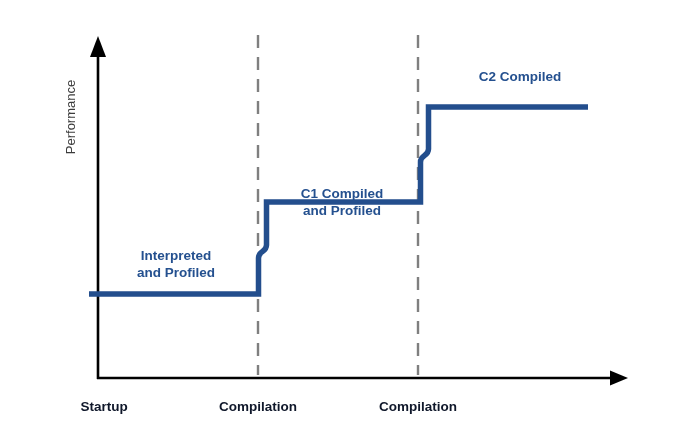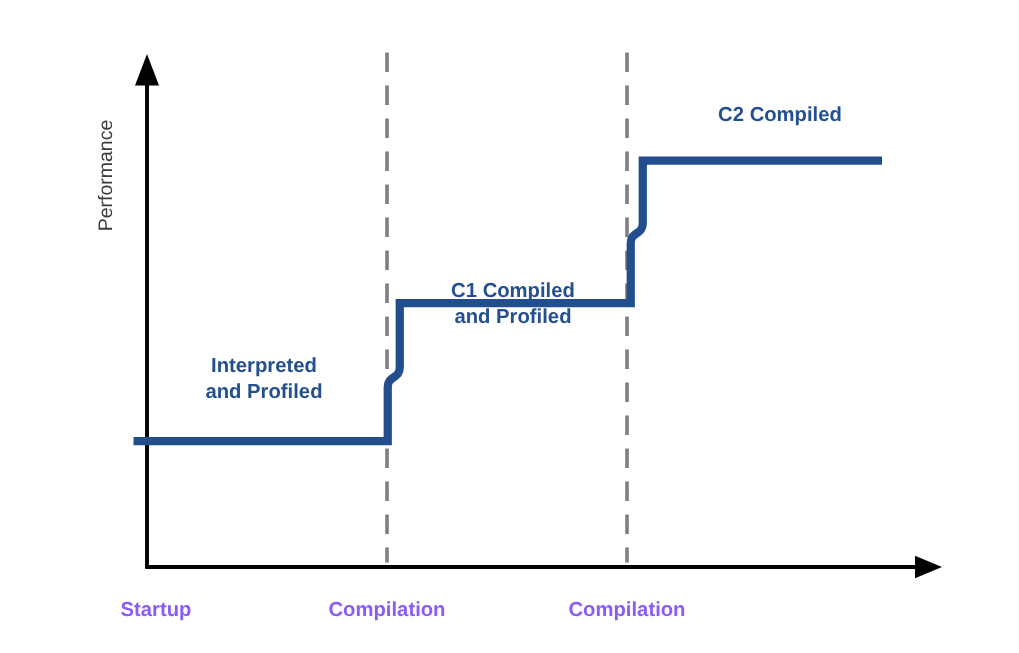--- a/index.html
+++ b/index.html
@@ -18,21 +18,21 @@
     white-space: nowrap;
     text-align: center;
     font-weight: bold;
   }
   .stage-label {
     color: #24508f;
     font-size: 13.5px;
     line-height: 17px;
   }
   .axis-note {
-    color: #8b5cf6;
+    color: #0f172a;
     font-size: 13.5px;
   }
   .x-title {
     color: #262626;
     font-size: 13.5px;
     margin-top: 39px;
   }
   .y-title {
     position: absolute;
     left: 70px;
@@ -58,21 +58,21 @@
 
     <line x1="97" y1="378" x2="612" y2="378" stroke-width="2.6" stroke="#000000"></line>
     <polygon points="610,370.5 628,378 610,385.5" fill="#000000"></polygon>
 
     <path d="M 89 294 H 258.5 V 258 C 258.5 250.5 266.5 252.5 266.5 245 V 202
              H 420.5 V 162 C 420.5 154.5 428.5 156.5 428.5 149 V 107 H 588" fill="none" stroke-width="5.5" stroke-linejoin="miter" stroke-linecap="butt" stroke="#234e8d"></path>
   </svg>
 
   <div class="y-title">Performance</div>
 
-  <div class="label stage-label" style="left:176px; top:252px;">
+  <div class="label stage-label" style="left:176px; top:264px;">
     <div>Interpreted</div>
     <div>and Profiled</div>
   </div>
   <div class="label stage-label" style="left:342px; top:164px;margin-top:38px;">
     <div>C1 Compiled</div>
     <div>and Profiled</div>
   </div>
   <div class="label stage-label" style="left:520px; top:76px;">
     <div>C2 Compiled</div>
   </div>

